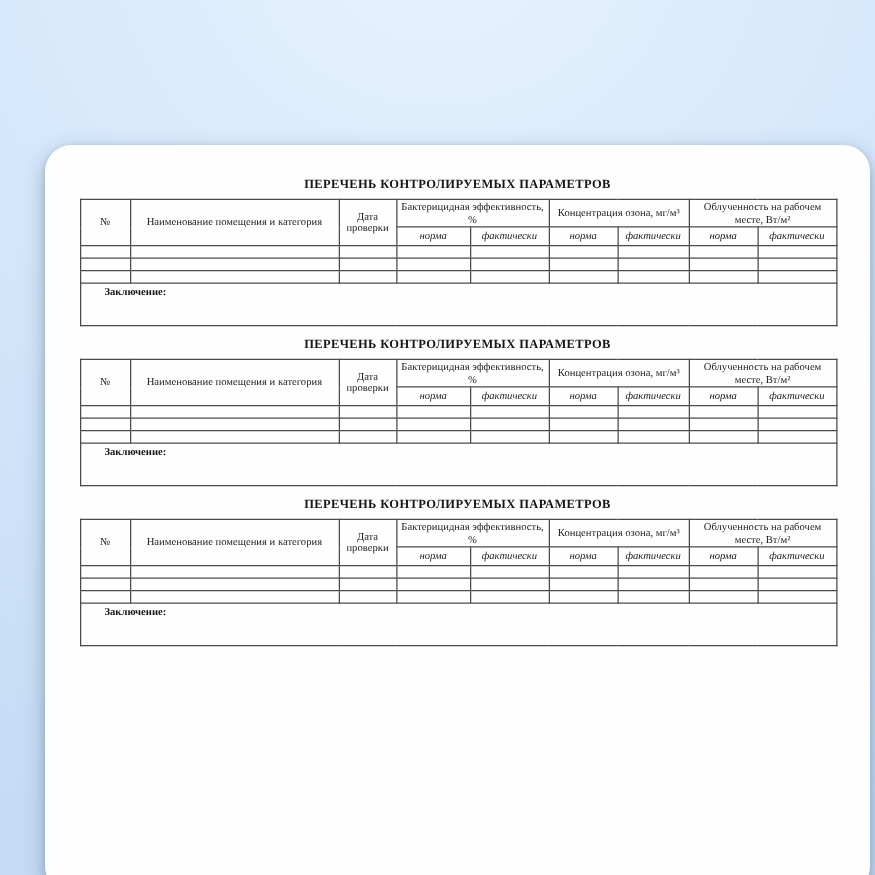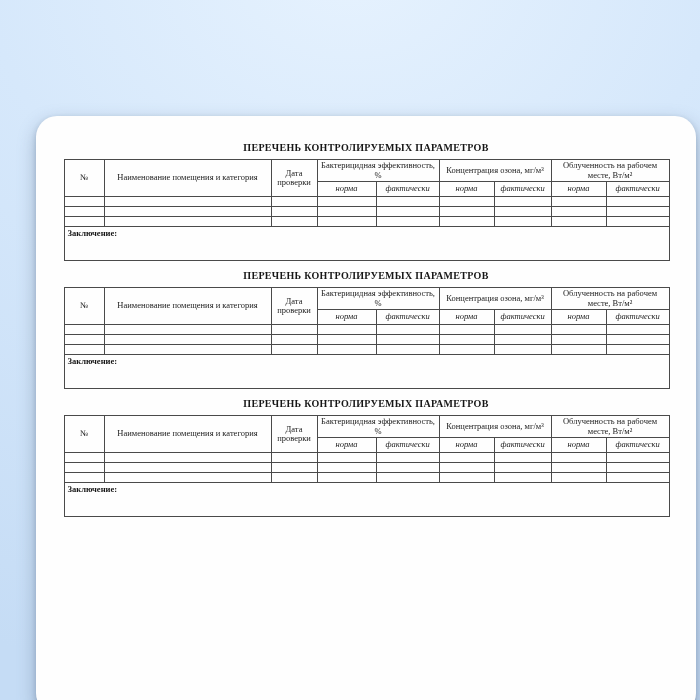--- a/index.html
+++ b/index.html
@@ -55,21 +55,21 @@
   }
   .params-table tr.hdr-top th{height:22px;}
   .params-table tr.hdr-sub th{height:15px;font-style:italic;}
   .params-table tr.data-row td{height:10px;}
   .params-table td.conclusion-cell{
     height:34px;
     text-align:left;
     vertical-align:top;
     font-weight:bold;
     font-size:8.5px;
-    padding:2px 3px;
+    padding:2px 19px;
     color:#161616;
   }
 </style>
 </head>
 <body>
 
 <div class="stage">
   <div class="paper">
 
     <section class="form-block">

